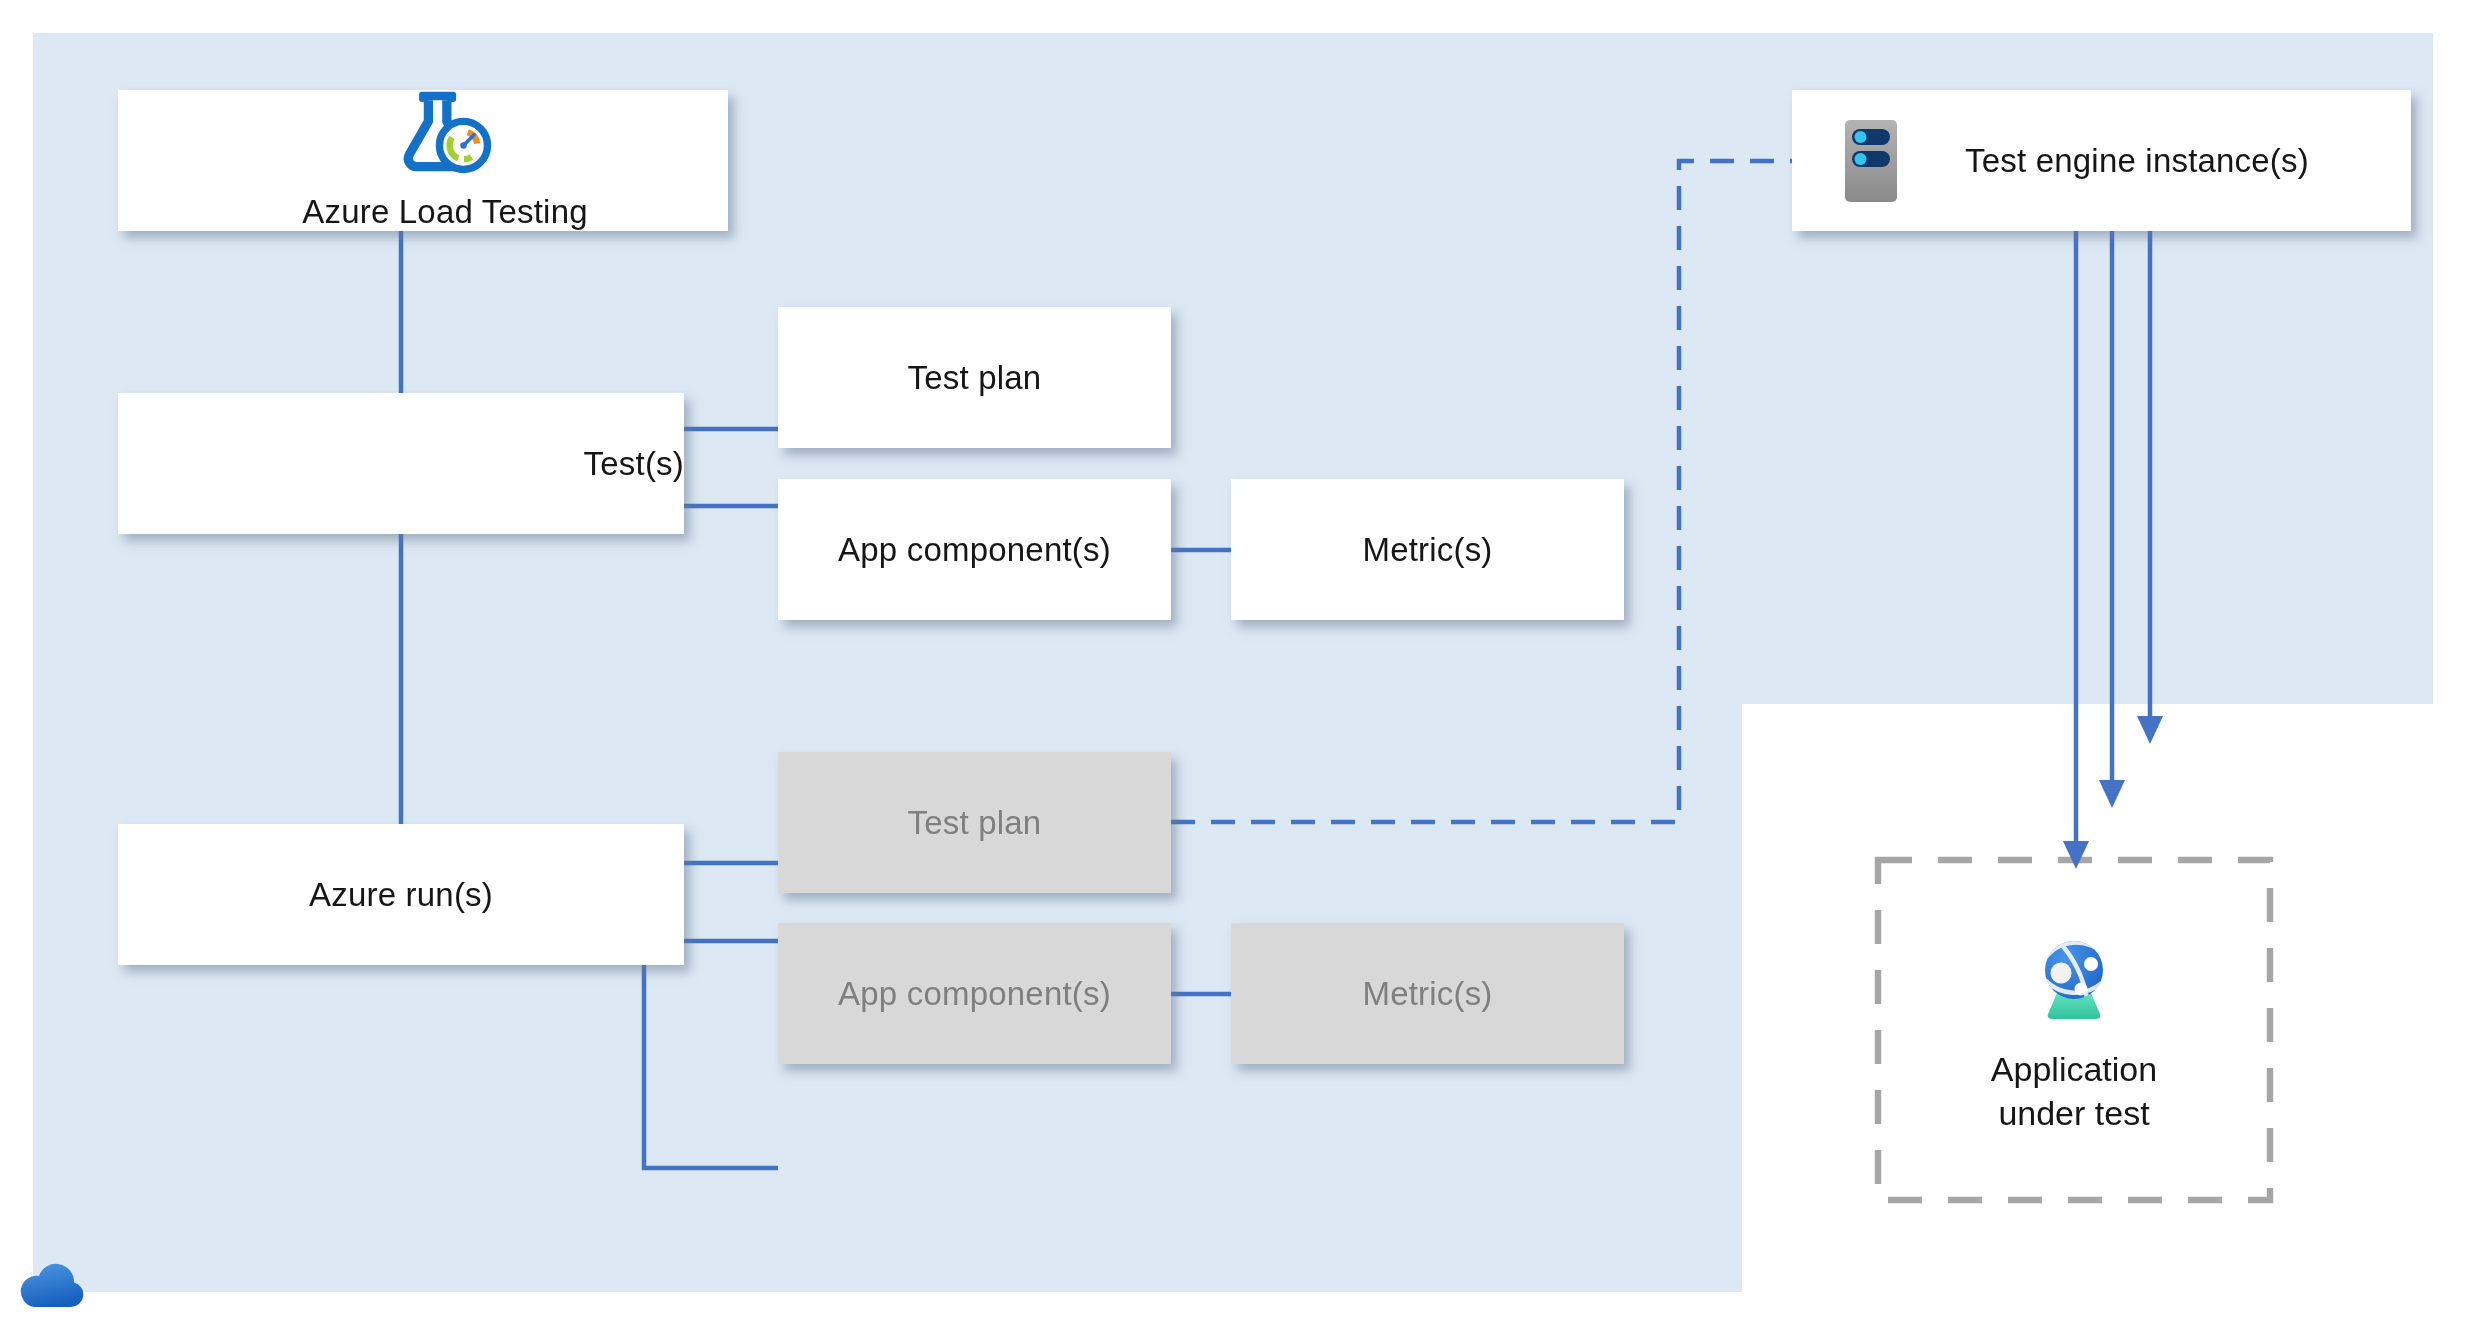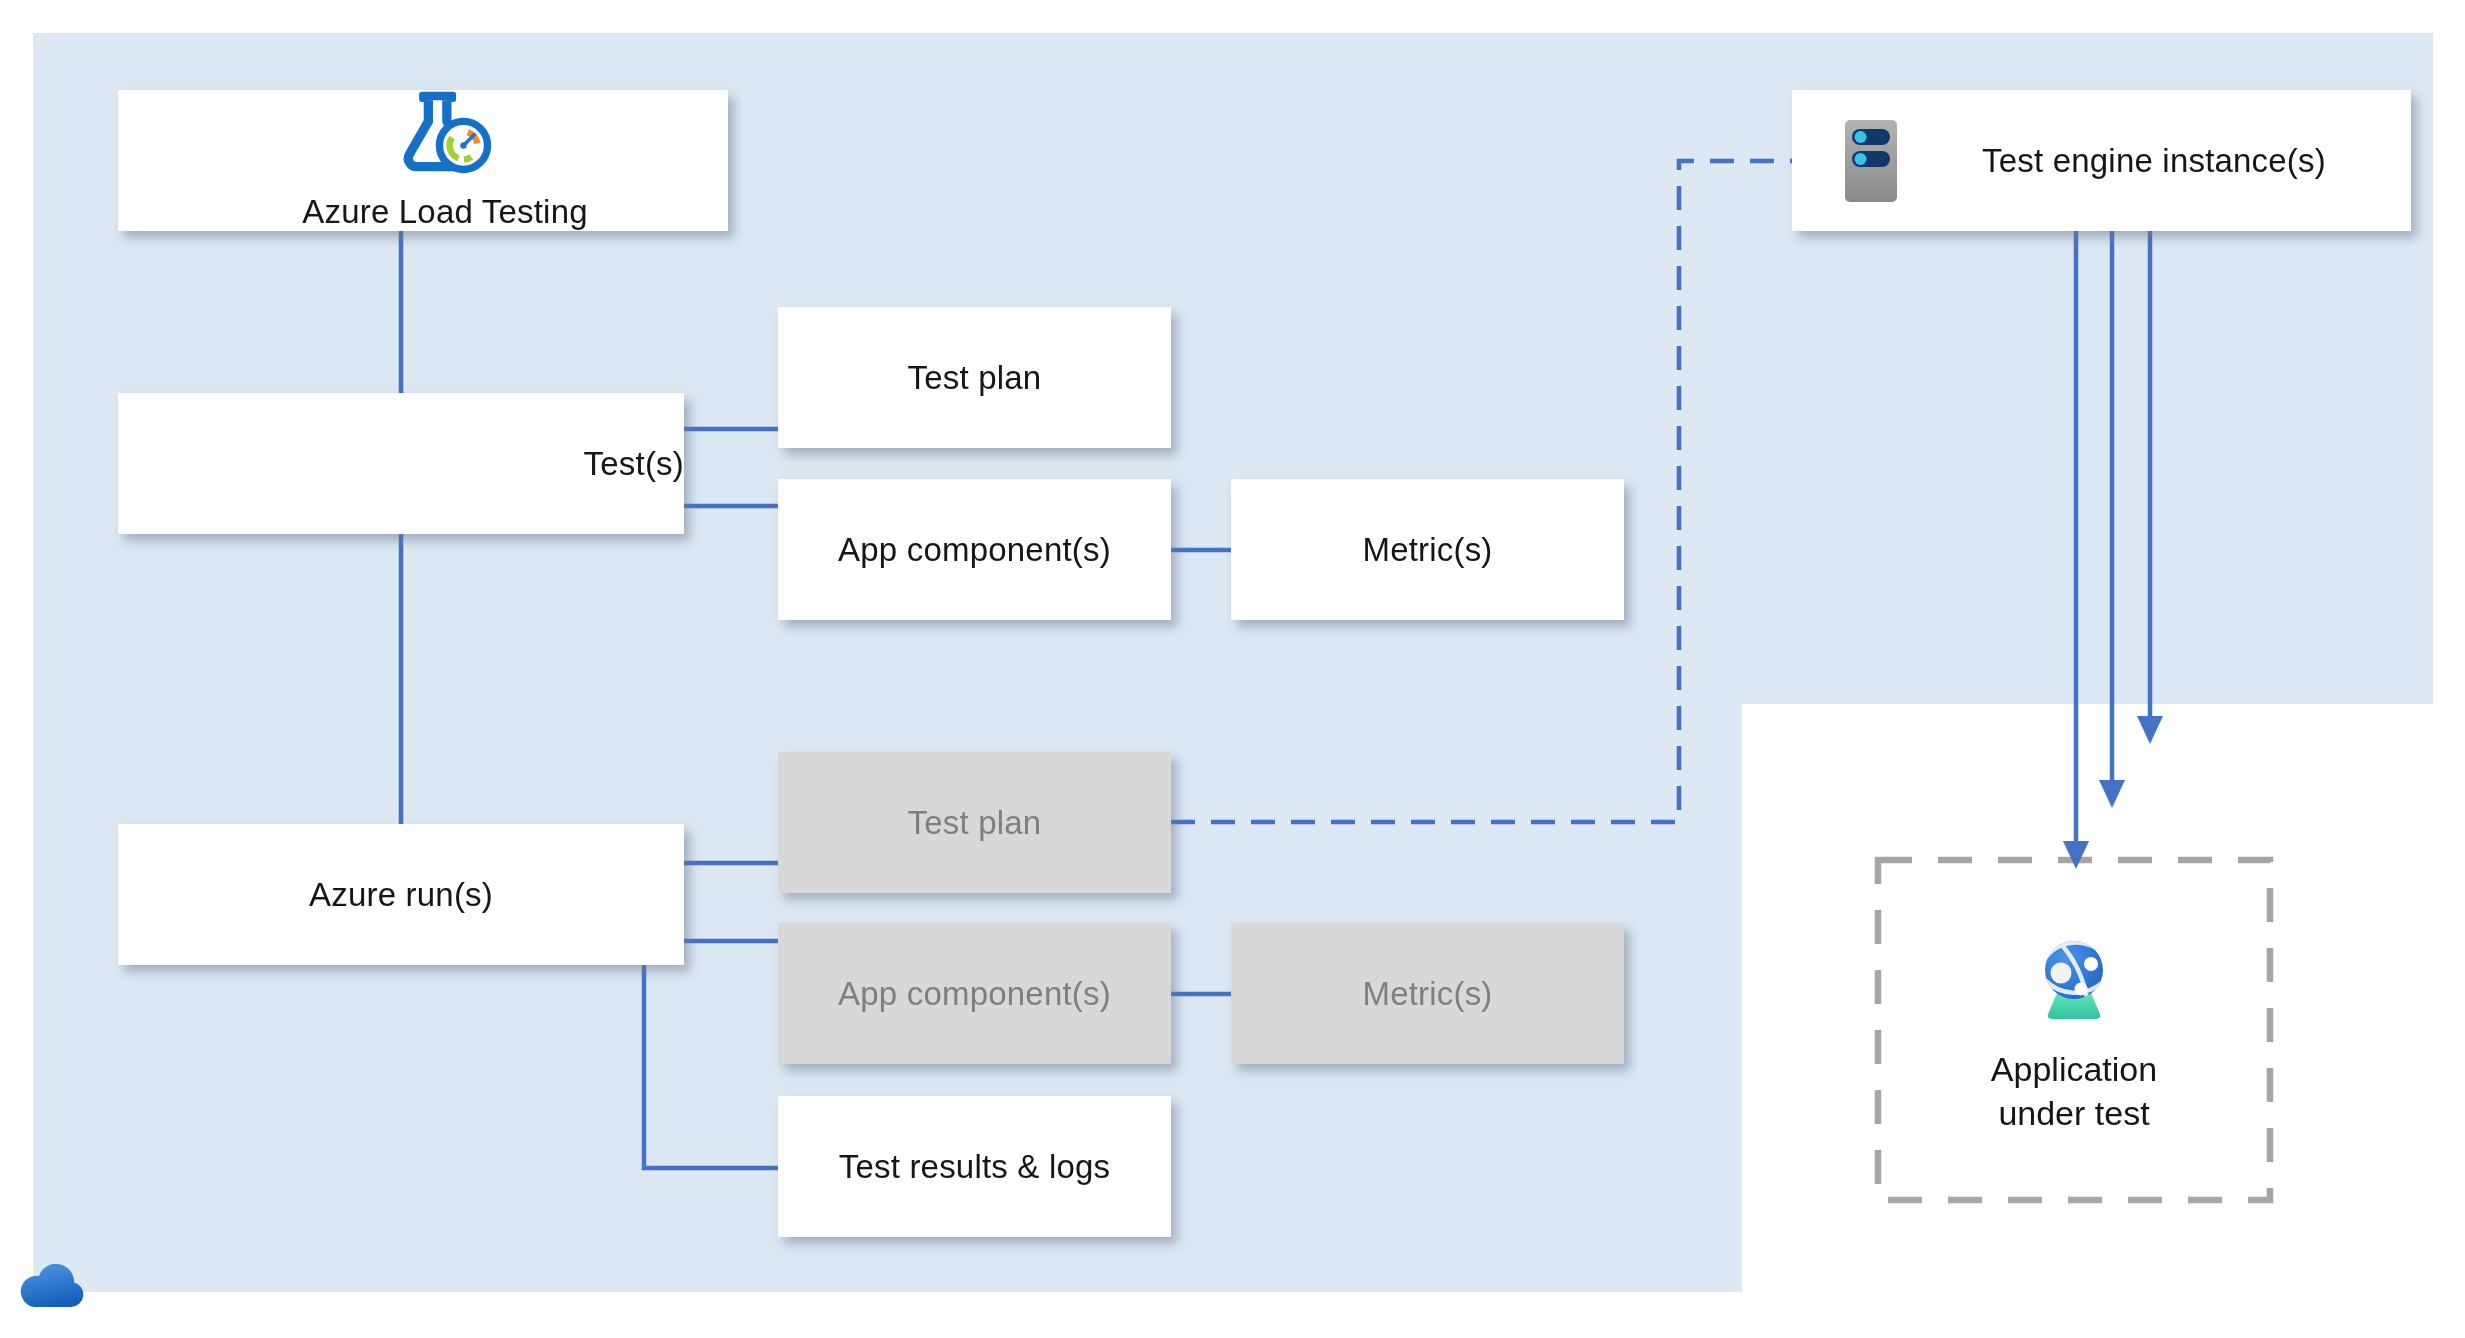--- a/index.html
+++ b/index.html
@@ -97,21 +97,21 @@
         <path d="M4.6 -14.3 A15 15 0 0 1 14.9 -2.1" stroke="#f08f1e" stroke-width="7" fill="none"></path>
         <path d="M-5.6 13.9 A15 15 0 0 1 -12.3 -8.6" stroke="#a2d033" stroke-width="7" fill="none"></path>
         <path d="M0.5 15 A15 15 0 0 0 8.6 12.3" stroke="#a2d033" stroke-width="7" fill="none"></path>
         <line x1="0" y1="0" x2="11.5" y2="-11.5" stroke="#2a6fd3" stroke-width="4" stroke-linecap="round"></line>
         <circle r="3.5" fill="#2a6fd3"></circle>
       </g>
     </svg>
     <span class="lbl">Azure Load Testing</span>
   </div>
 
-  <div class="node icon-node" style="left:1792px;top:90px;width:566px;height:141px;padding-left:53px;gap:85px;">
+  <div class="node icon-node" style="left:1792px;top:90px;width:566px;height:141px;padding-left:53px;gap:68px;">
     <svg width="52" height="82" viewBox="0 0 52 82">
       <defs>
         <linearGradient id="gsrv" x1="0" y1="0" x2="0" y2="1">
           <stop offset="0" stop-color="#b3b3b3"></stop>
             <stop offset="1" stop-color="#8a8a8a"></stop>
         </linearGradient>
       </defs>
       <rect width="52" height="82" rx="5" fill="url(#gsrv)"></rect>
       <rect x="7" y="9" width="38" height="16" rx="8" fill="#11386b"></rect>
       <circle cx="15.5" cy="17" r="6" fill="#33c5ee"></circle>
@@ -146,23 +146,20 @@
   </div>
 
   <div class="node gray" style="left:778px;top:923px;width:393px;height:141px;">
     <span class="lbl">App component(s)</span>
   </div>
 
   <div class="node gray" style="left:1231px;top:923px;width:393px;height:141px;">
     <span class="lbl">Metric(s)</span>
   </div>
 
-  <div class="node" style="left:778px;top:1096px;width:393px;height:141px;">
-    <span class="lbl">Test results &amp; logs</span>
-  </div>
 
   <div class="aut">
     <svg width="100" height="100" viewBox="0 0 100 100">
       <defs>
         <linearGradient id="gteal" x1="0" y1="0" x2="0" y2="1">
           <stop offset="0" stop-color="#63e0bd"></stop>
             <stop offset="1" stop-color="#2fc49e"></stop>
         </linearGradient>
         <radialGradient id="gglobe" cx="0.35" cy="0.3" r="0.9">
           <stop offset="0" stop-color="#4a95e8"></stop>

